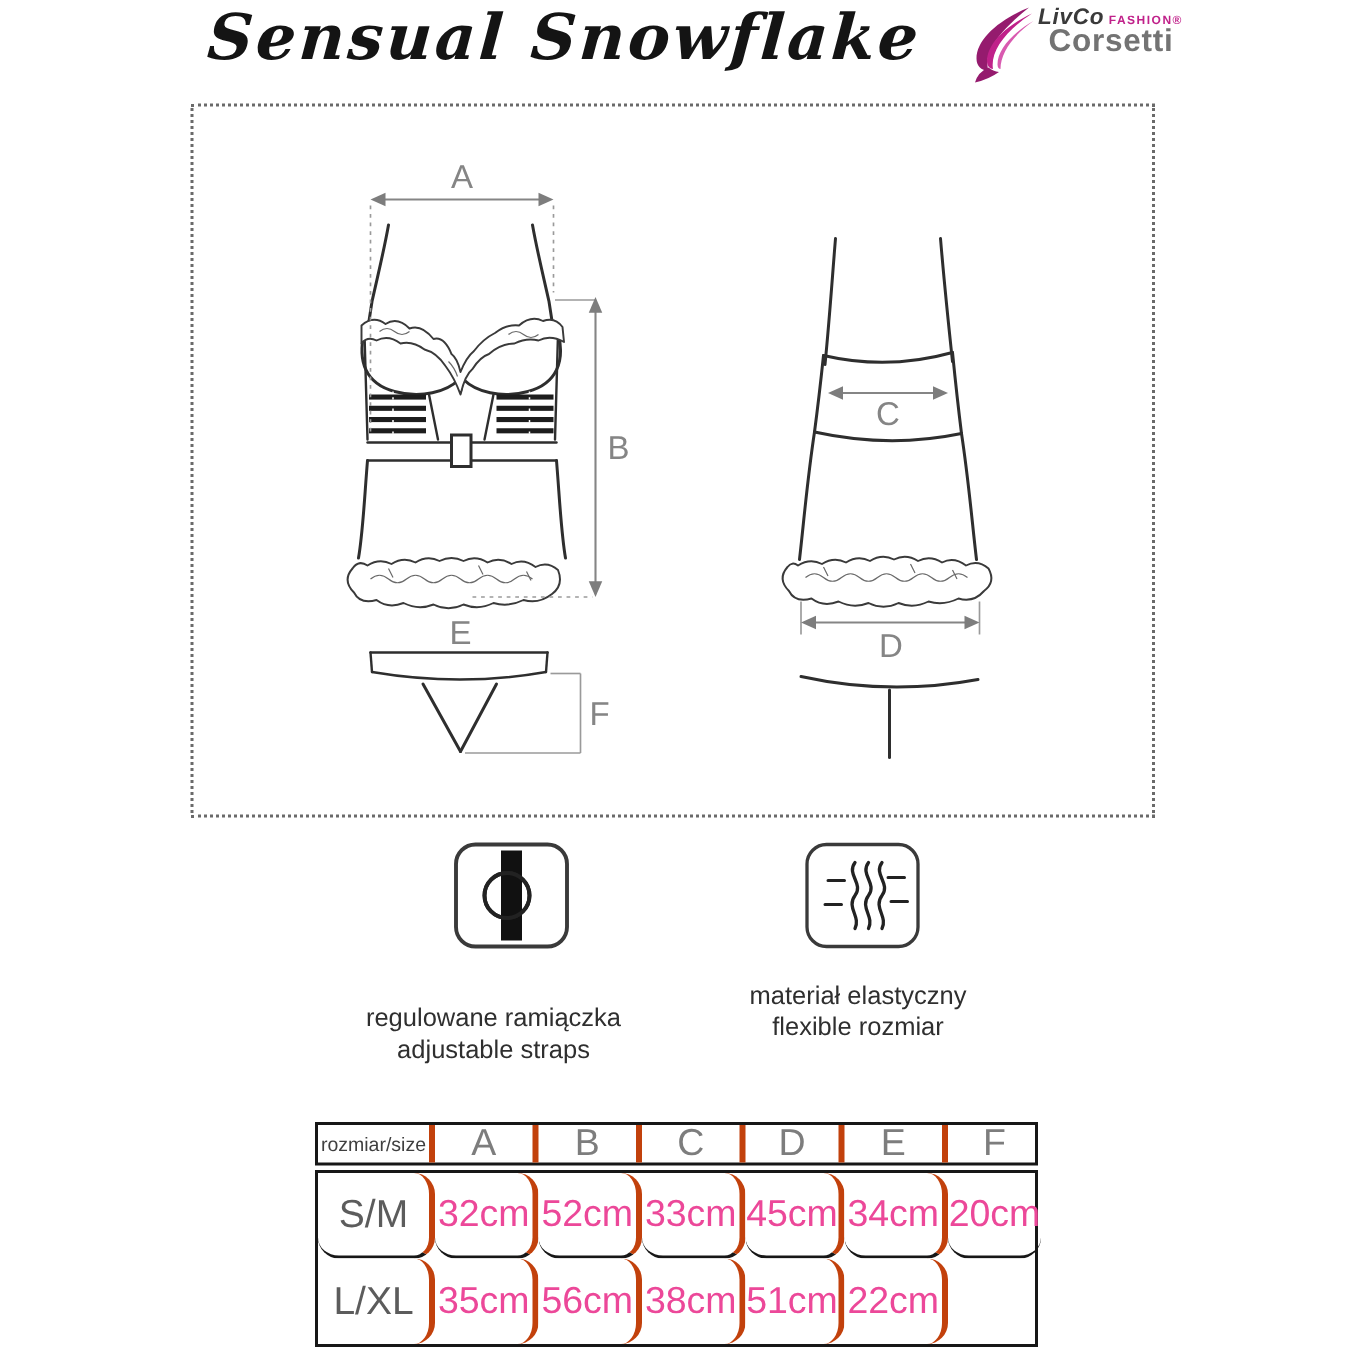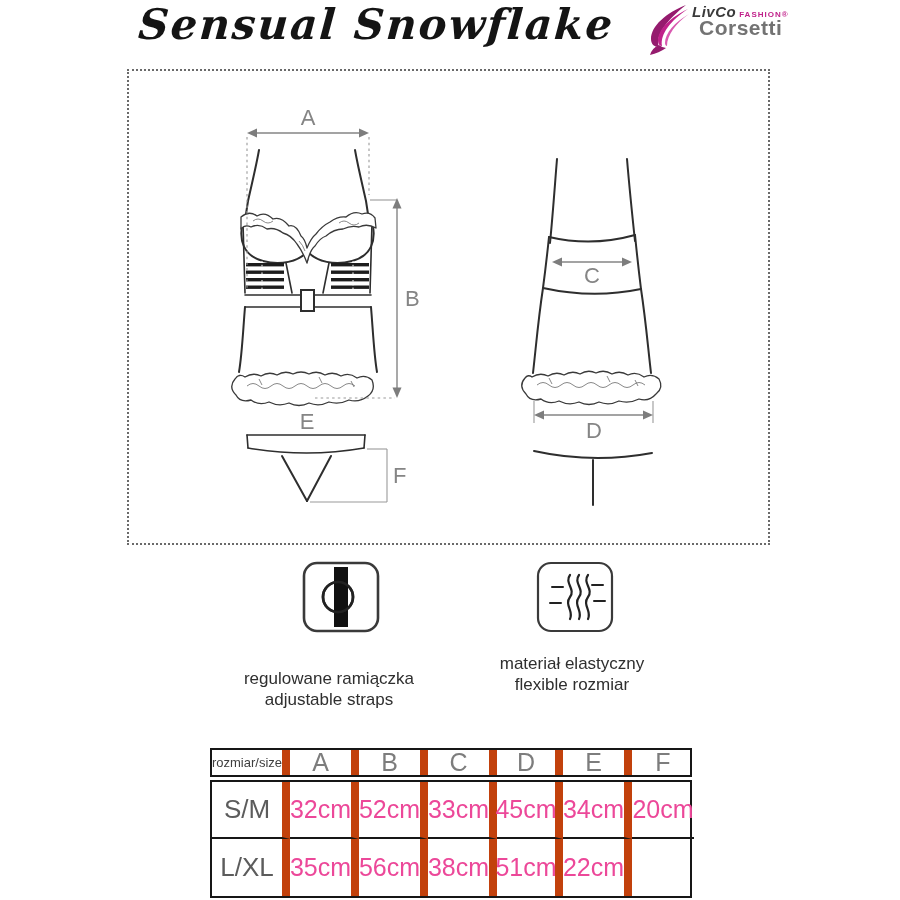--- a/index.html
+++ b/index.html
@@ -39,24 +39,24 @@
   .feature-icon{position:absolute;}
   .feature-caption{position:absolute;width:240px;text-align:center;
     font-size:17px;line-height:21px;color:#2f2f2f;}
 
   
   .size-table{position:absolute;left:210px;top:748px;width:482px;}
   .t-grid{display:grid;grid-template-columns:78px 69px 69px 69px 66px 69px 62px;
     border:2px solid #171717;box-sizing:border-box;background:#fff;}
   .t-grid.t-body{margin-top:3px;}
   .cell{display:flex;align-items:center;justify-content:center;
-    border-right:8px solid #c2410c;box-sizing:border-box;}
+    border-right:4px solid #c2410c;box-sizing:border-box;}
   .cell:nth-child(7n){border-right:none;}
   .t-header .cell{height:25px;}
-  .t-body .cell{height:57px;}
+  .t-body .cell{height:57px;border-radius:14px;}
   .t-body .cell.row-top{border-bottom:2px solid #171717;}
   .h-size{font-size:13px;color:#3f3f3f;}
   .h-letter{font-size:25px;color:#7d7d7d;}
   .v-size{font-size:26px;color:#5c5c5c;}
   .v-val{font-size:25px;color:#ec4899;}
 </style>
 </head>
 <body>
 
 <div class="page">

